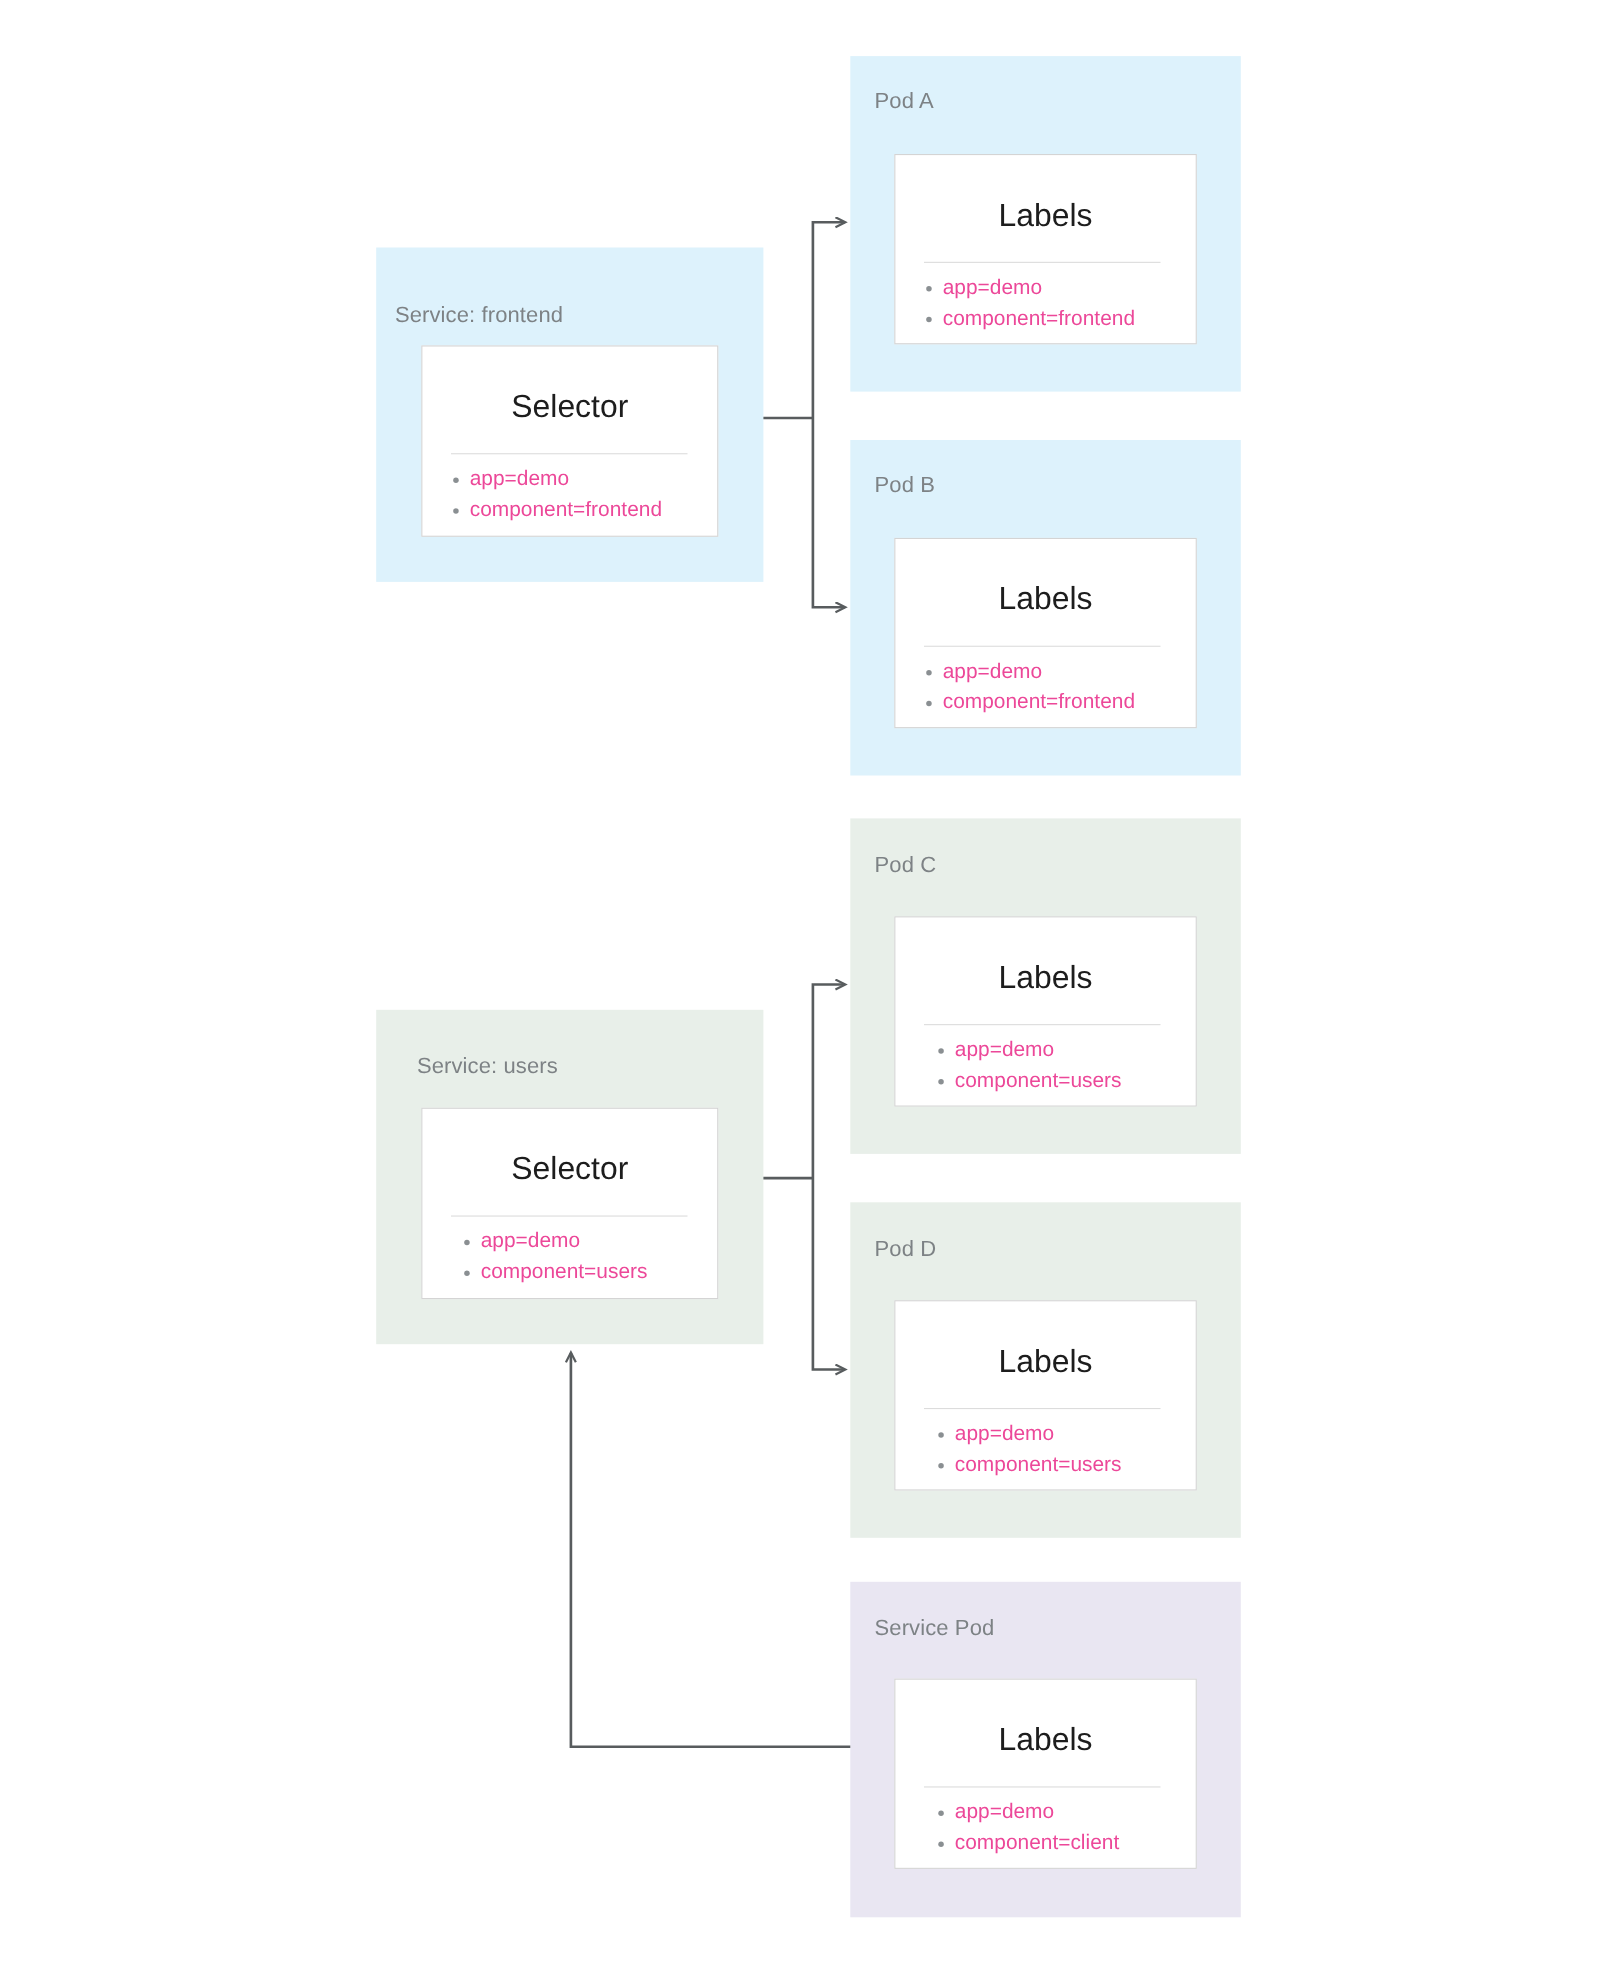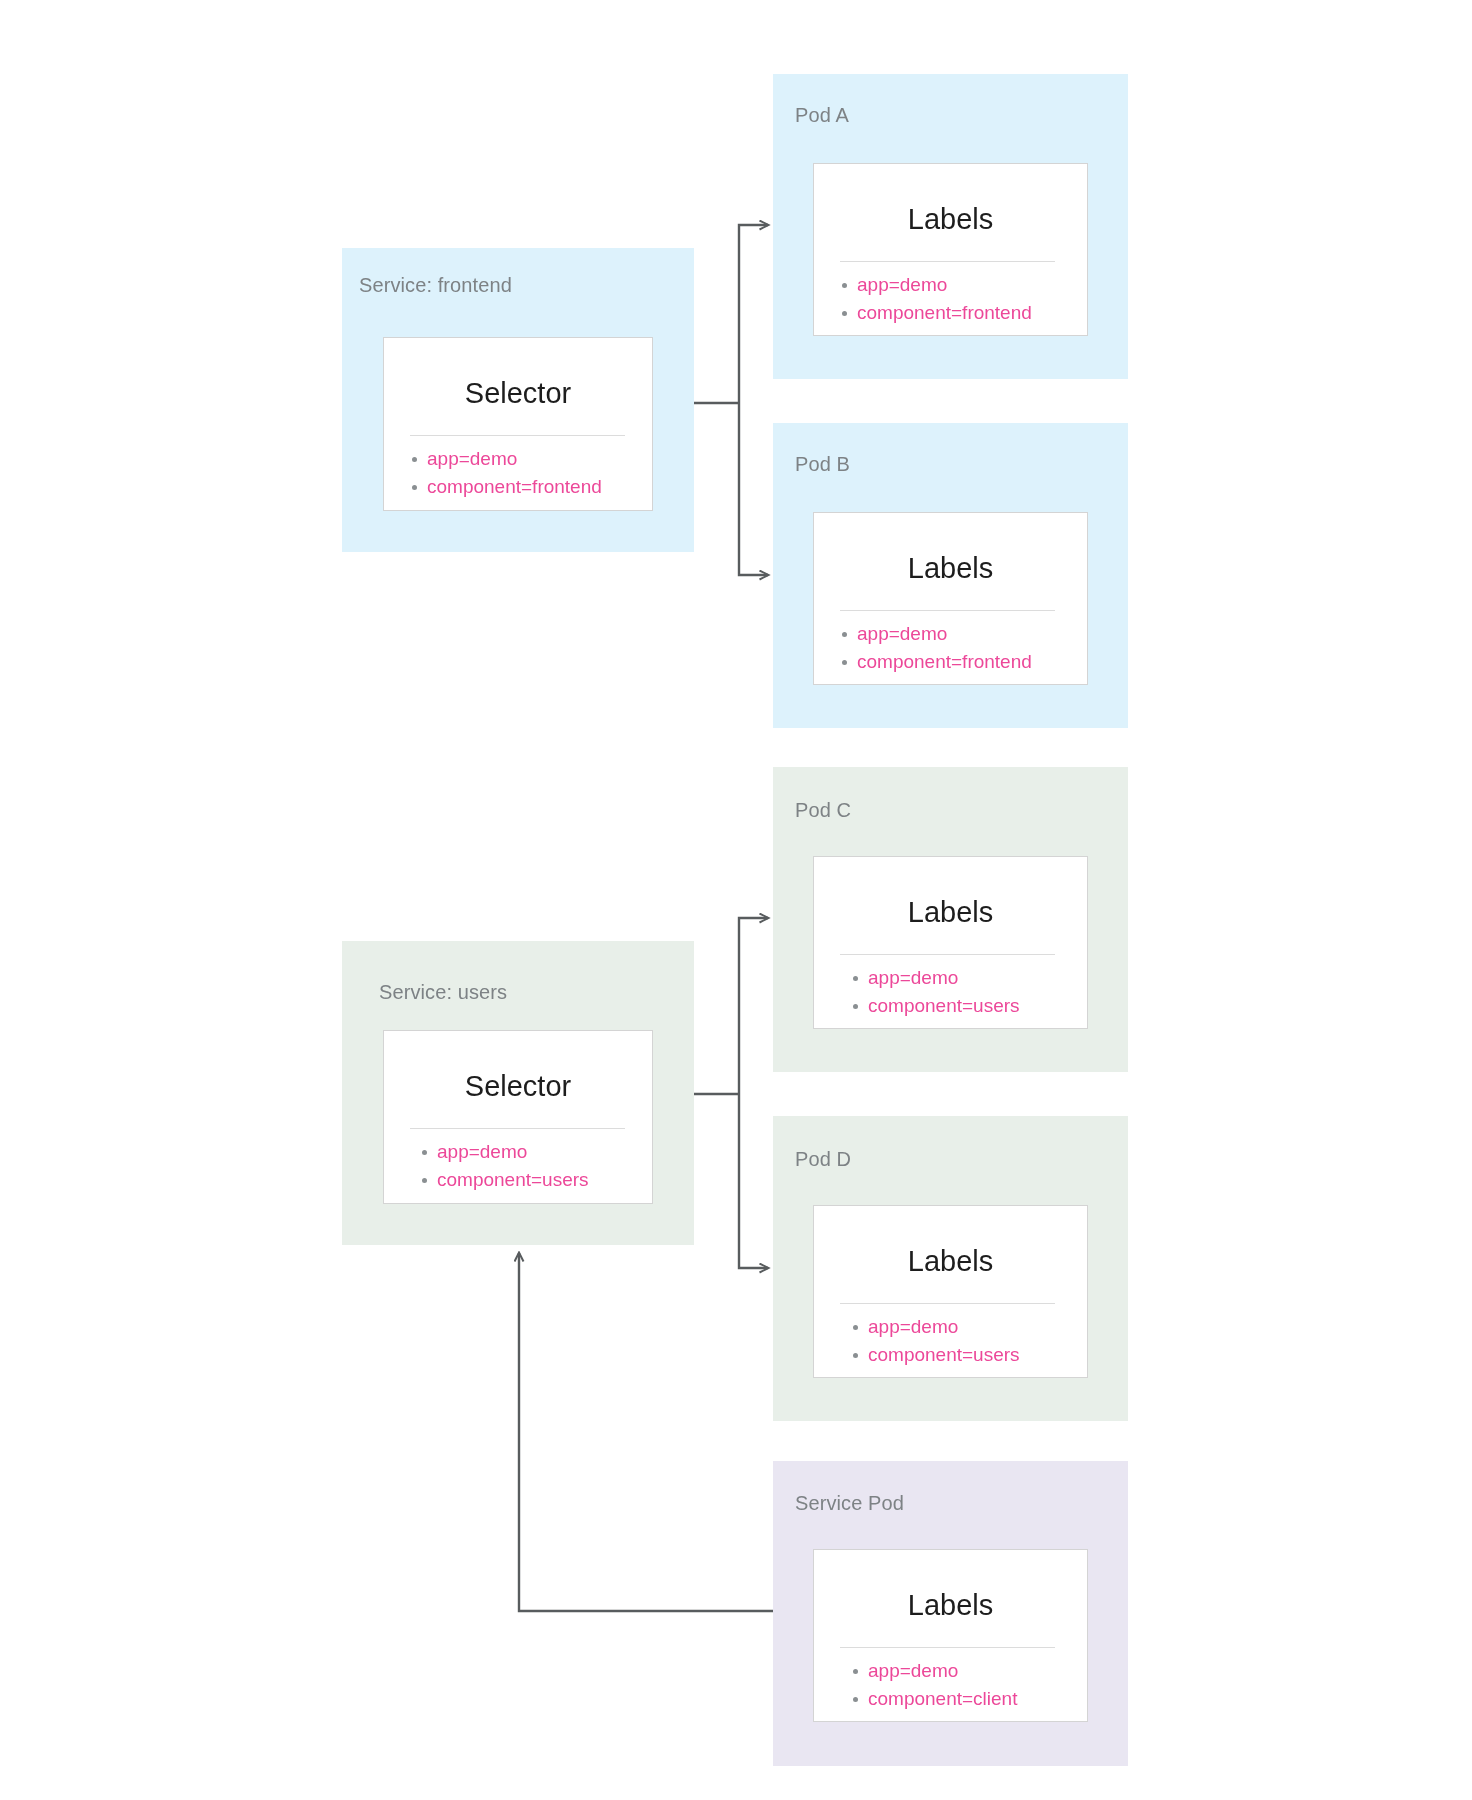--- a/index.html
+++ b/index.html
@@ -14,21 +14,20 @@
     font-family: "Liberation Sans", sans-serif;
     overflow: hidden;
   }
 
   #canvas {
     position: absolute;
     left: 0;
     top: 0;
     width: 1472px;
     height: 1484px;
-    margin-top: 23px;
   }
 
   .group-box {
     position: absolute;
     box-sizing: border-box;
   }
 
   .group-title {
     position: absolute;
     font-size: 20px;
@@ -115,21 +114,21 @@
   <div class="group-title" style="left:795px; top:430px;">Pod B</div>
   <div class="card" style="left:813px; top:489px; width:275px; height:173px;"></div>
   <div class="card-title" style="left:813px; top:529px; width:275px;">Labels</div>
   <div class="card-rule" style="left:840px; top:587px; width:215px;"></div>
   <ul class="card-list" style="left:840px; top:597px; width:240px;">
     <li>app=demo</li>
     <li>component=frontend</li>
   </ul>
 
   <div class="group-box" style="left:342px; top:225px; width:352px; height:304px; background:#ddf2fc;"></div>
-  <div class="group-title" style="left:359px; top:251px;text-align:center;">Service: frontend</div>
+  <div class="group-title" style="left:359px; top:276px;text-align:center;">Service: frontend</div>
   <div class="card" style="left:383px; top:314px; width:270px; height:174px;"></div>
   <div class="card-title" style="left:383px; top:354px; width:270px;">Selector</div>
   <div class="card-rule" style="left:410px; top:412px; width:215px;"></div>
   <ul class="card-list" style="left:410px; top:422px; width:240px;">
     <li>app=demo</li>
     <li>component=frontend</li>
   </ul>
 
   <div class="group-box" style="left:773px; top:744px; width:355px; height:305px; background:#e8efe9;"></div>
   <div class="group-title" style="left:795px; top:776px;">Pod C</div>

